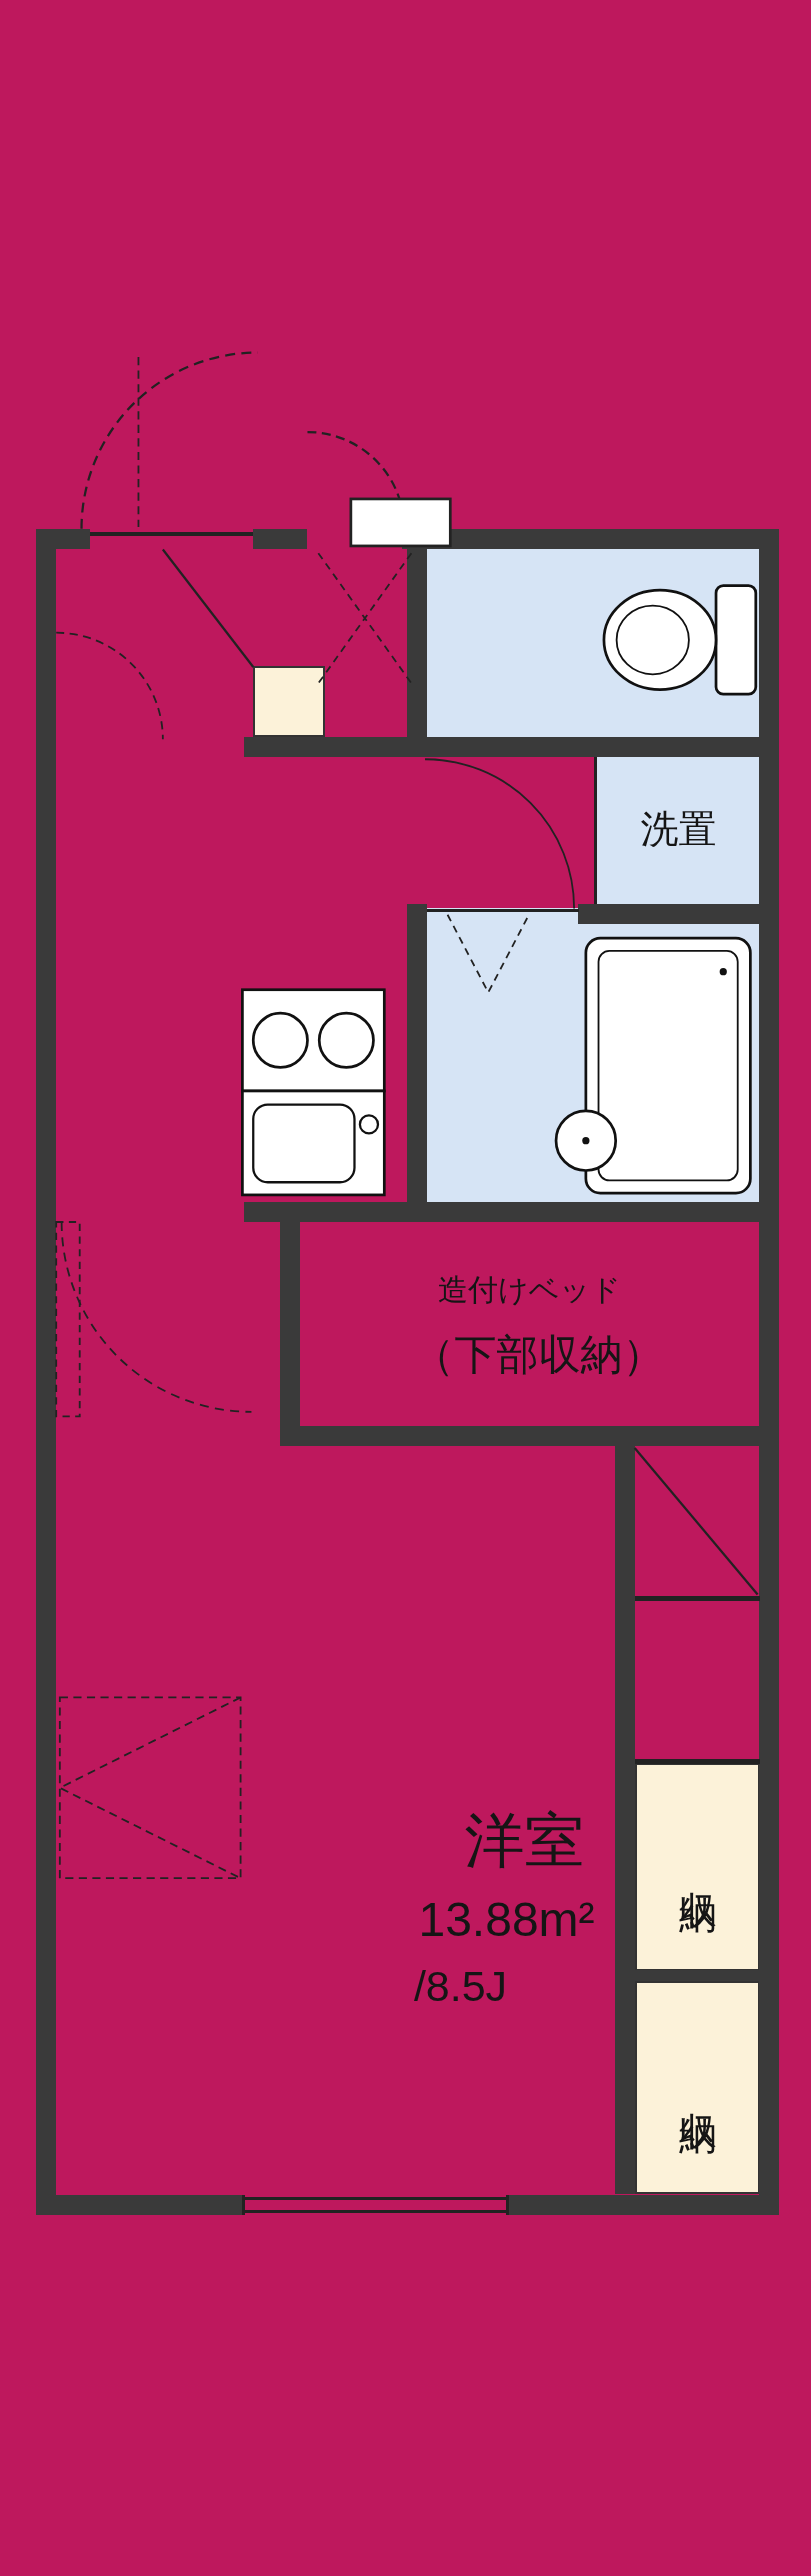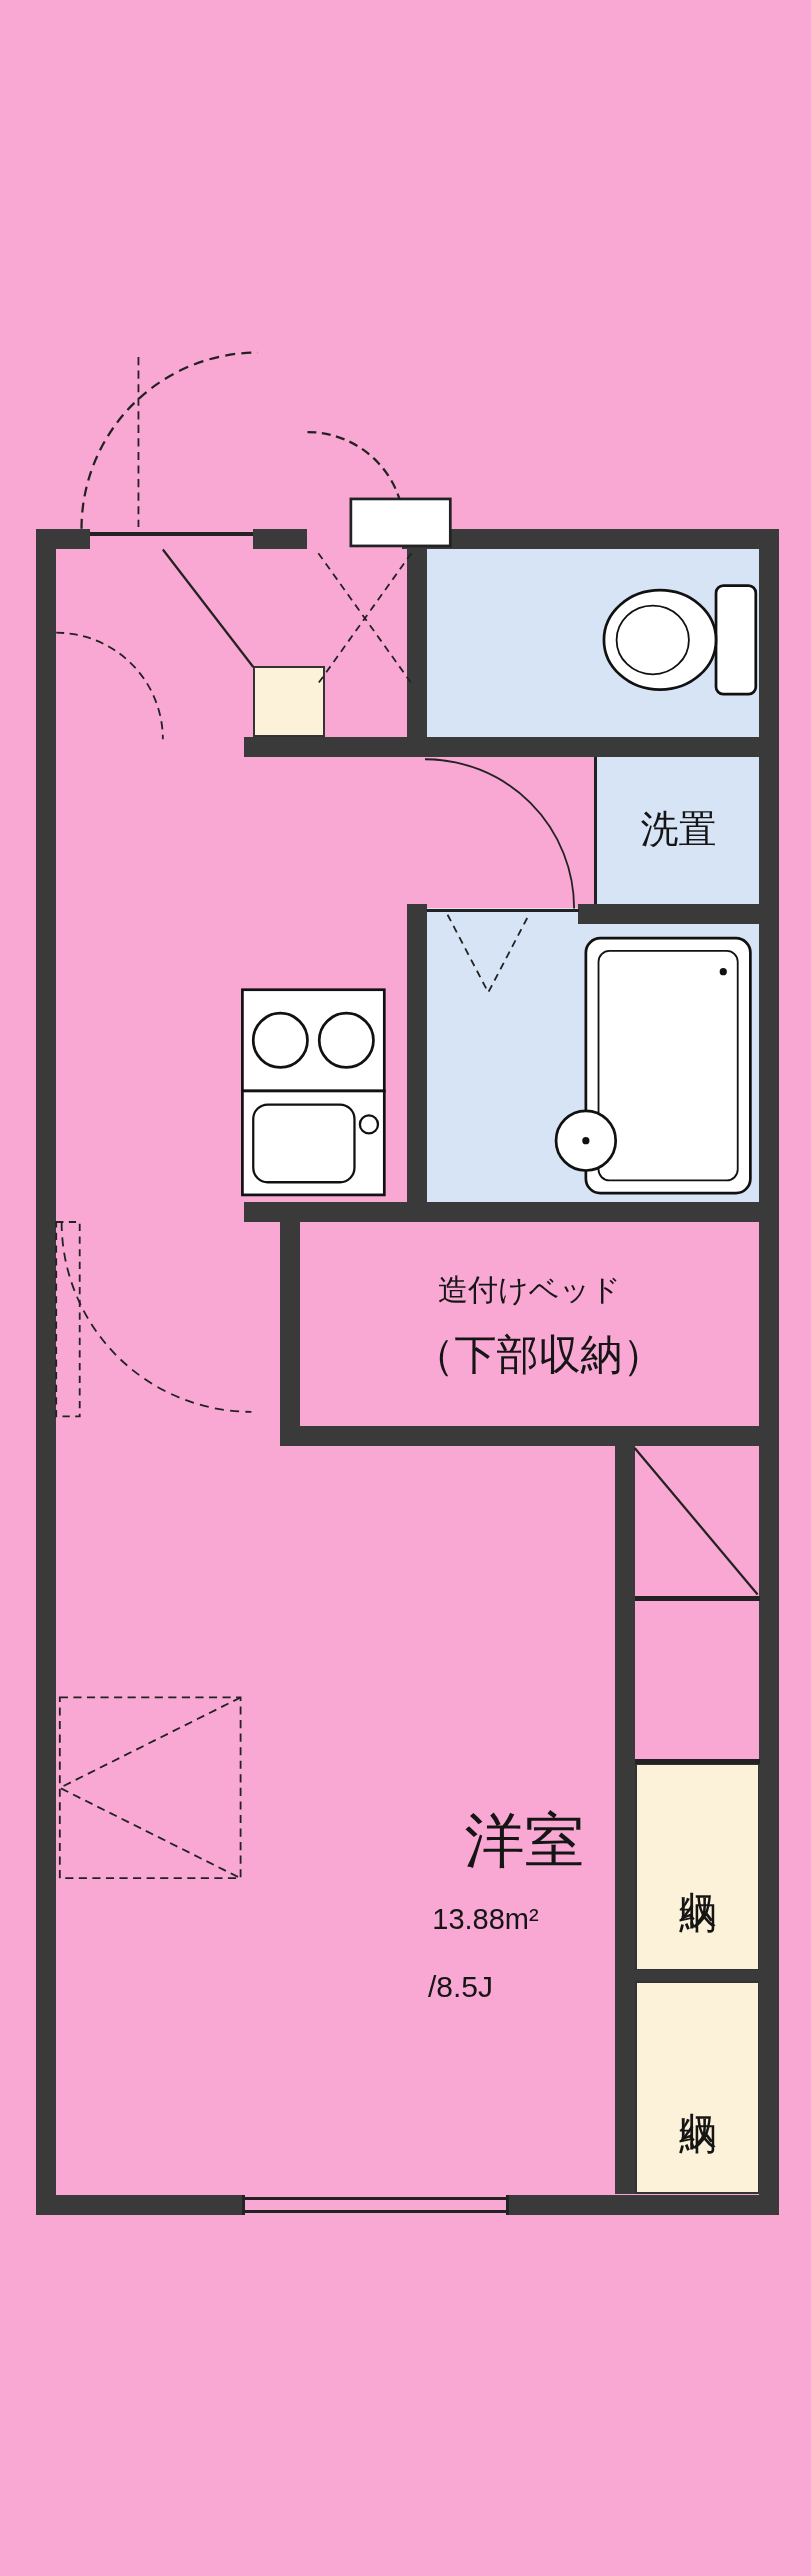--- a/index.html
+++ b/index.html
@@ -1,17 +1,17 @@
 <!DOCTYPE html>
 <html style="font-size:14.5px"><head>
 <meta charset="utf-8">
 <style>
   html,body{margin:0;padding:0;background:#ffffff;}
   #canvas{
-    position:relative;width:812px;height:2576px;background:#f9a8d4;
+    position:relative;width:812px;height:2576px;background:#be185d;
     font-family:"Liberation Sans","DejaVu Sans",sans-serif;overflow:hidden;
   }
   .wall{position:absolute;background:#3a3a3a;}
   .thin{position:absolute;background:#222222;}
   .fill{position:absolute;}
   .water{background:#d6e4f5;}
   .cream{background:#fcf2d9;border:2.7px solid #333333;box-sizing:border-box;}
   .label{position:absolute;color:#151515;}
   .center{text-align:center;}
   .vbox{display:flex;align-items:center;justify-content:center;}
@@ -99,22 +99,22 @@
     <rect x="66" y="1878" width="200" height="200" fill="none" stroke="#222" stroke-width="2" stroke-dasharray="9 6"></rect>
     <path d="M266,1878 L66,1978 L266,2078" fill="none" stroke="#222" stroke-width="2" stroke-dasharray="9 6"></path>
   </svg>
 
   <div class="label center" style="left:597px;top:807px;width:163px;font-size:38px;line-height:45px;">洗置</div>
 
   <div class="label center" style="left:298px;top:1264px;width:463px;font-size:30px;line-height:51px;">造付けベッド</div>
   <div class="label center" style="left:307px;top:1329px;width:463px;font-size:42px;line-height:51px;">（下部収納）</div>
 
   <div class="label center" style="left:362px;top:1808px;width:325px;font-size:60px;line-height:65px;">洋室</div>
-  <div class="label center" style="left:323px;top:1894px;width:325px;font-size:29px;line-height:51px;">13.88m²</div>
-  <div class="label center" style="left:298px;top:1961px;width:325px;font-size:30px;line-height:51px;">/8.5J</div>
+  <div class="label center" style="left:344px;top:1894px;width:325px;font-size:48px;line-height:51px;">13.88m²</div>
+  <div class="label center" style="left:298px;top:1961px;width:325px;font-size:43px;line-height:51px;">/8.5J</div>
 
   <div class="label vbox" style="left:635px;top:1791px;width:125px;height:150px;">
     <span class="v" style="font-size:38px;">収納</span>
   </div>
   <div class="label vbox" style="left:635px;top:2012px;width:125px;height:150px;">
     <span class="v" style="font-size:38px;">収納</span>
   </div>
 
 </div>
 

